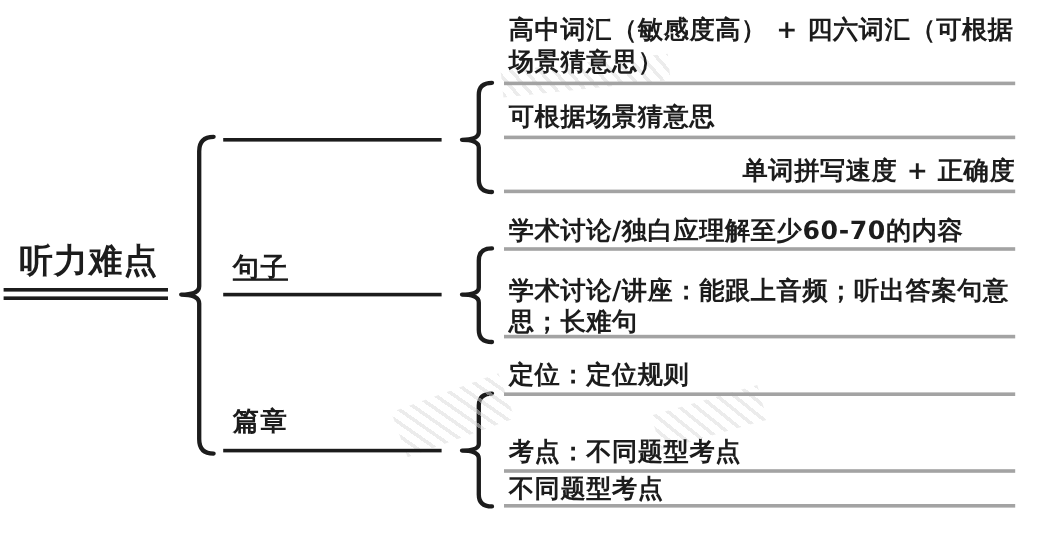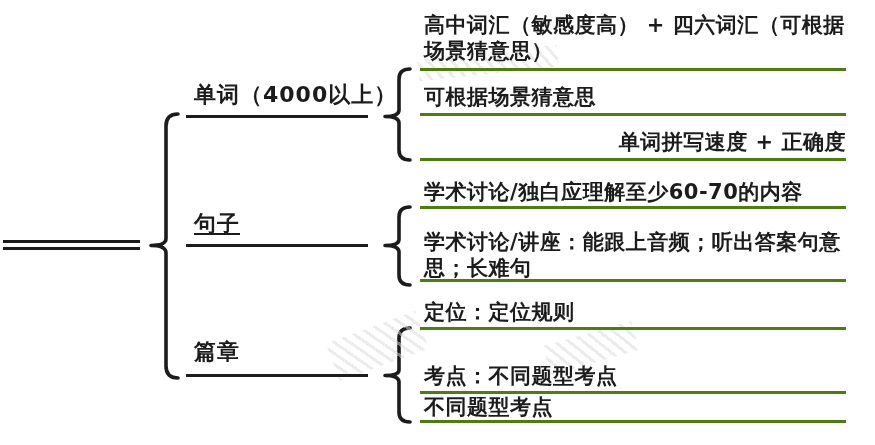--- a/index.html
+++ b/index.html
@@ -18,21 +18,21 @@
   .branch-label{font-size:22px;line-height:28px;letter-spacing:1px;}
   .b0-label{left:194px;top:81px;}
   .b1-label{left:194px;top:210px;text-decoration:underline;}
   .b2-label{left:194px;top:338px;}
   .branch-underline{position:absolute;left:186px;width:182px;height:3px;background:#1c1c1c;}
   .b0-underline{top:115px;}
   .b1-underline{top:244px;}
   .b2-underline{top:374px;}
   .leaf{
     position:absolute;left:420px;width:426px;box-sizing:border-box;
-    border-bottom:3px solid #4d7c0f;font-size:21px;line-height:26px;
+    border-bottom:3px solid #a3a3a3;font-size:21px;line-height:26px;
     letter-spacing:0.5px;padding-left:4px;
   }
   .leaf span{display:block;}
   .l0{top:12px;height:59px;}
   .l1{top:84px;height:32px;}
   .l2{top:129px;height:32px;text-align:right;}
   .l3{top:179px;height:30px;}
   .l4{top:226px;height:56px;padding-top:3px;}
   .l5{top:297px;height:33px;padding-top:2px;}
   .l6{top:361px;height:33px;padding-top:2px;}
@@ -56,23 +56,23 @@
       <path d="M 410 69 Q 399 69 399 79 L 399 110 Q 399 116.5 385 116.5 Q 399 116.5 399 123 L 399 150 Q 399 160 410 160"></path>
       <path d="M 410 207 Q 399 207 399 217 L 399 239.5 Q 399 245.5 385 245.5 Q 399 245.5 399 252 L 399 275 Q 399 285 410 285"></path>
       <path d="M 410 328 Q 399 328 399 338 L 399 370 Q 399 375.5 385 375.5 Q 399 375.5 399 382 L 399 412 Q 399 422 410 422"></path>
     </g>
   </svg>
 
   <div class="wm wm1"></div>
   <div class="wm wm2"></div>
   <div class="wm wm3"></div>
 
+  <div class="node-text root-text">听力难点</div>
   <div class="root-underline"></div>
 
-  <div class="node-text branch-label b0-label">单词（4000以上）</div>
   <div class="branch-underline b0-underline"></div>
 
   <div class="node-text branch-label b1-label">句子</div>
   <div class="branch-underline b1-underline"></div>
 
   <div class="node-text branch-label b2-label">篇章</div>
   <div class="branch-underline b2-underline"></div>
 
   <div class="leaf l0">
     <span>高中词汇（敏感度高） + 四六词汇（可根据场景猜意思）</span>

